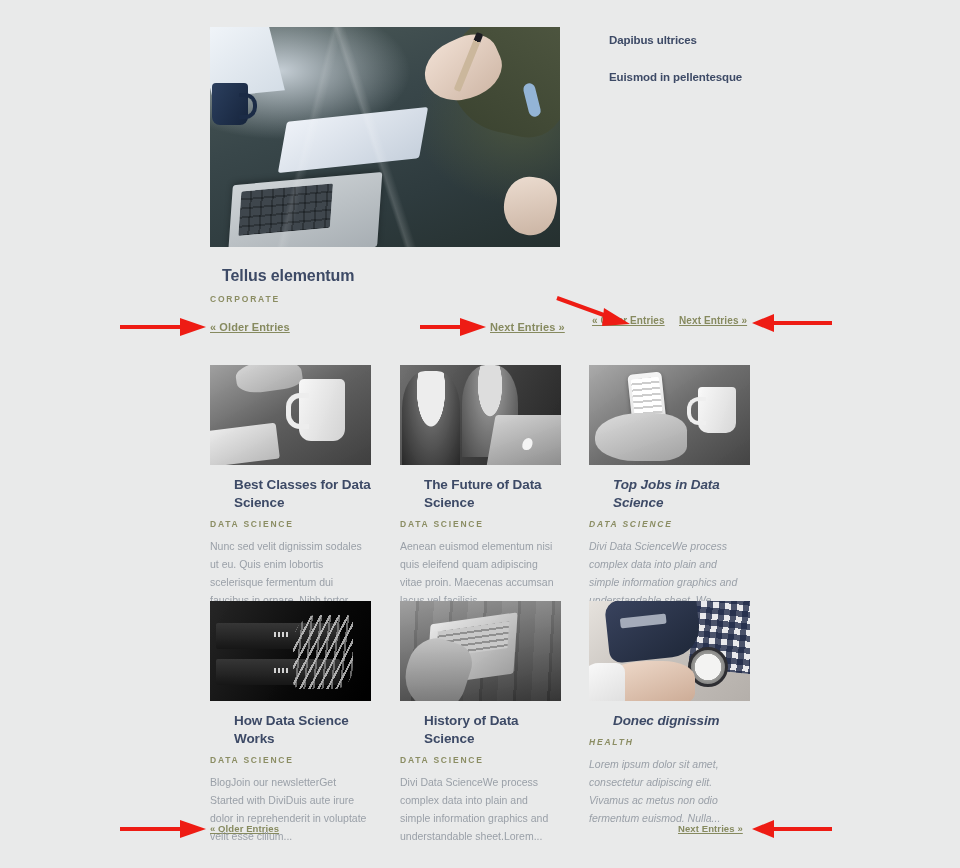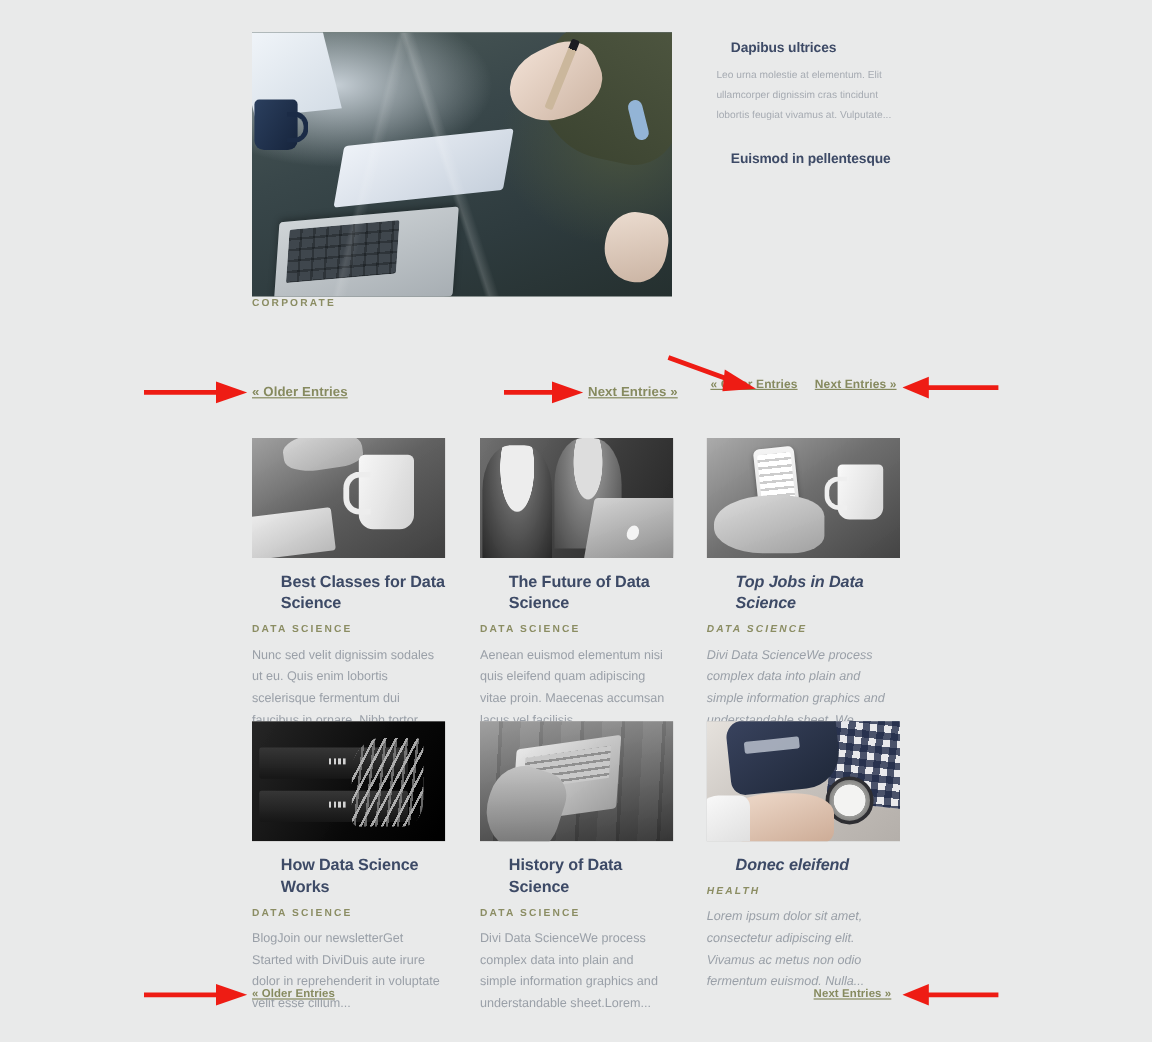--- a/index.html
+++ b/index.html
@@ -412,27 +412,27 @@
         <div class="mug"></div>
         <div class="notebook"></div>
         <div class="laptop"></div>
         <div class="arm"></div>
         <div class="hand-a"></div>
         <div class="hand-b"></div>
         <div class="pen"></div>
         <div class="clip"></div>
       </div>
     </div>
+    <h2 class="post-title">Tellus elementum</h2>
     <div class="post-meta">CORPORATE</div>
   </div>
 
   <div class="sidebar">
     <div class="sidebar-entry">
       <h3 class="post-title">Dapibus ultrices</h3>
-      <p class="post-excerpt">Leo urna molestie at elementum. Elit ullamcorper dignissim cras tincidunt lobortis feugiat vivamus at. Vulputate...</p>
     </div>
     <div class="sidebar-entry">
       <h3 class="post-title">Euismod in pellentesque</h3>
     </div>
   </div>
 
   <a class="pager-link pager-abs" id="pager-main-older">« Older Entries</a>
   <a class="pager-link pager-abs" id="pager-main-next">Next Entries »</a>
 
   <a class="pager-link tiny pager-abs" id="pager-side-older">« Older Entries</a>
@@ -507,21 +507,21 @@
     <div class="grid-col c3">
       <div class="thumb">
         <div class="ph ph-bp">
             <div class="check"></div>
             <div class="cuff"></div>
             <div class="gauge"></div>
             <div class="harm"></div>
             <div class="sleeve"></div>
           </div>
       </div>
-      <h3 class="post-title small">Donec eleifend</h3>
+      <h3 class="post-title small">Donec dignissim</h3>
       <div class="post-meta">HEALTH</div>
       <p class="post-excerpt">Lorem ipsum dolor sit amet, consectetur adipiscing elit. Vivamus ac metus non odio fermentum euismod. Nulla...</p>
     </div>
   </div>
 
   <svg class="arrow-svg" style="left:118px; top:314px;" width="92" height="26">
     <line x1="2" y1="13" x2="66" y2="13" stroke="#ee1c14" stroke-width="4"></line>
     <polygon points="62,4 88,13 62,22" fill="#ee1c14"></polygon>
   </svg>
 

